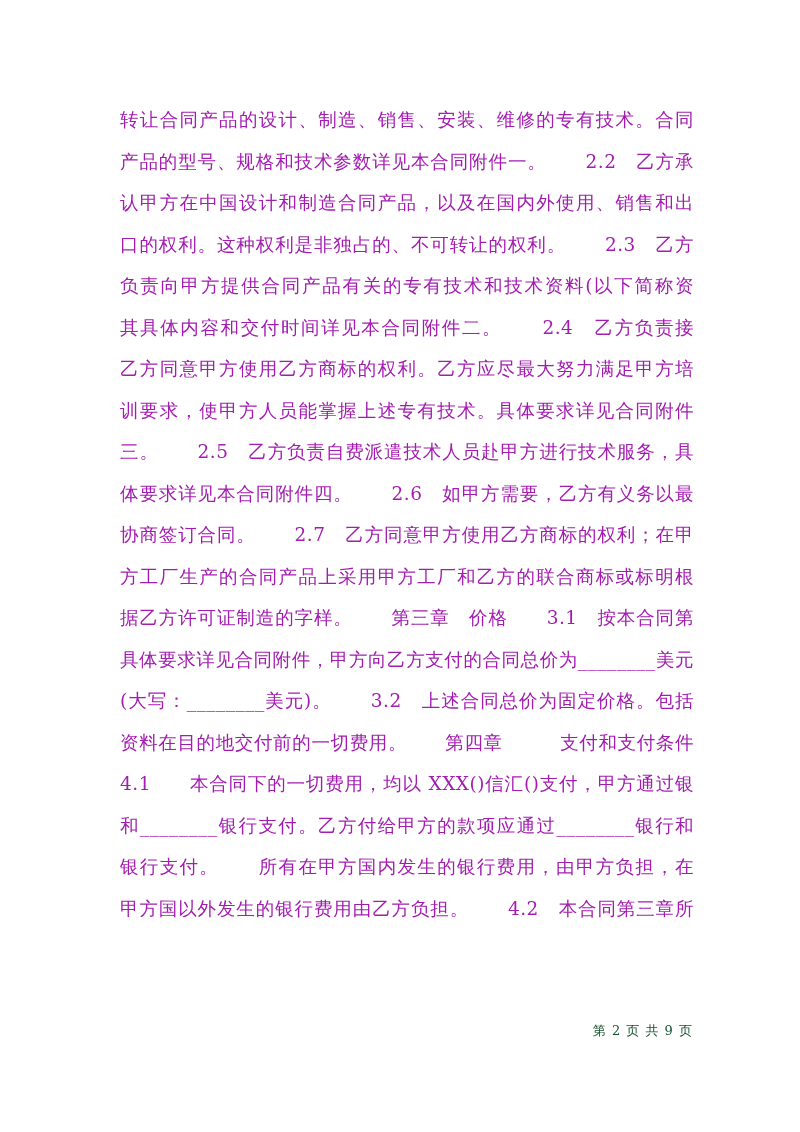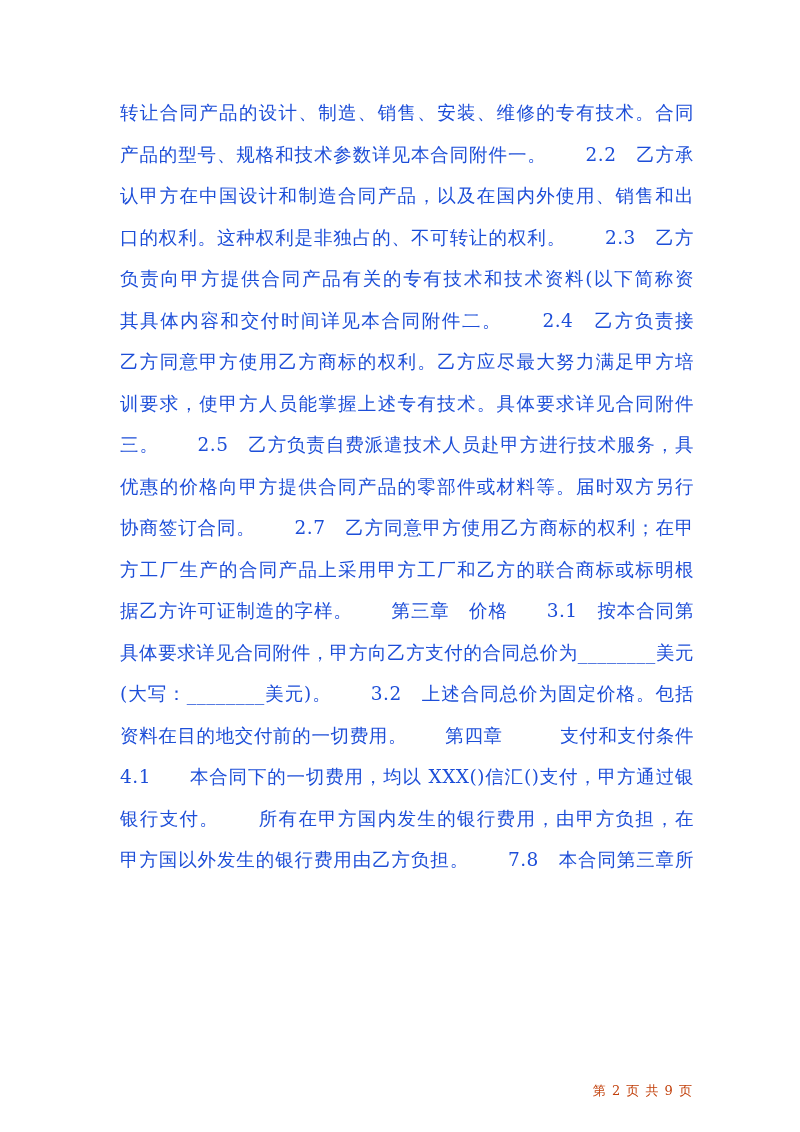--- a/index.html
+++ b/index.html
@@ -11,65 +11,66 @@
     position: relative;
     width: 800px;
     height: 1132px;
     background: #ffffff;
     overflow: hidden;
     font-family: "DejaVu Serif", "Liberation Serif", serif;
   }
   .content {
     position: absolute;
     left: 120px;
-    top: 92px;
+    top: 99px;
     width: 574px;
-    color: #1d4ed8;
+    color: #a21caf;
   }
   .line {
     font-size: 18.5px;
     line-height: 41.5px;
     letter-spacing: 0.5px;
     text-align: justify;
     text-align-last: justify;
     -moz-text-align-last: justify;
     text-justify: inter-character;
     height: 41.5px;
     overflow: hidden;
   }
   .footer {
     position: absolute;
     right: 107px;
-    top: 1082px;
+    top: 1022px;
     font-size: 13px;
     line-height: 18px;
-    color: #c2410c;
+    color: #14532d;
     letter-spacing: 1px;
     white-space: pre;
   }
 </style>
 </head>
 <body>
 
 <div class="page">
   <div class="content">
     <div class="line">转让合同产品的设计、制造、销售、安装、维修的专有技术。合同</div>
     <div class="line">产品的型号、规格和技术参数详见本合同附件一。　　2.2　乙方承</div>
     <div class="line">认甲方在中国设计和制造合同产品，以及在国内外使用、销售和出</div>
     <div class="line">口的权利。这种权利是非独占的、不可转让的权利。　　2.3　乙方</div>
     <div class="line">负责向甲方提供合同产品有关的专有技术和技术资料(以下简称资料)，</div>
     <div class="line">其具体内容和交付时间详见本合同附件二。　　2.4　乙方负责接受、</div>
     <div class="line">乙方同意甲方使用乙方商标的权利。乙方应尽最大努力满足甲方培</div>
     <div class="line">训要求，使甲方人员能掌握上述专有技术。具体要求详见合同附件</div>
     <div class="line">三。　　2.5　乙方负责自费派遣技术人员赴甲方进行技术服务，具</div>
-    <div class="line">优惠的价格向甲方提供合同产品的零部件或材料等。届时双方另行</div>
+    <div class="line">体要求详见本合同附件四。　　2.6　如甲方需要，乙方有义务以最</div>
     <div class="line">协商签订合同。　　2.7　乙方同意甲方使用乙方商标的权利；在甲</div>
     <div class="line">方工厂生产的合同产品上采用甲方工厂和乙方的联合商标或标明根</div>
     <div class="line">据乙方许可证制造的字样。　　第三章　价格　　3.1　按本合同第二</div>
     <div class="line">具体要求详见合同附件，甲方向乙方支付的合同总价为________美元</div>
     <div class="line">(大写：________美元)。　　3.2　上述合同总价为固定价格。包括</div>
     <div class="line">资料在目的地交付前的一切费用。　　第四章　　　支付和支付条件</div>
     <div class="line">4.1　　本合同下的一切费用，均以 XXX()信汇()支付，甲方通过银行</div>
+    <div class="line">和________银行支付。乙方付给甲方的款项应通过________银行和</div>
     <div class="line">银行支付。　　所有在甲方国内发生的银行费用，由甲方负担，在</div>
-    <div class="line">甲方国以外发生的银行费用由乙方负担。　　7.8　本合同第三章所</div>
+    <div class="line">甲方国以外发生的银行费用由乙方负担。　　4.2　本合同第三章所</div>
   </div>
   <div class="footer">第 2 页 共 9 页</div>
 </div>
 
 </body></html>

